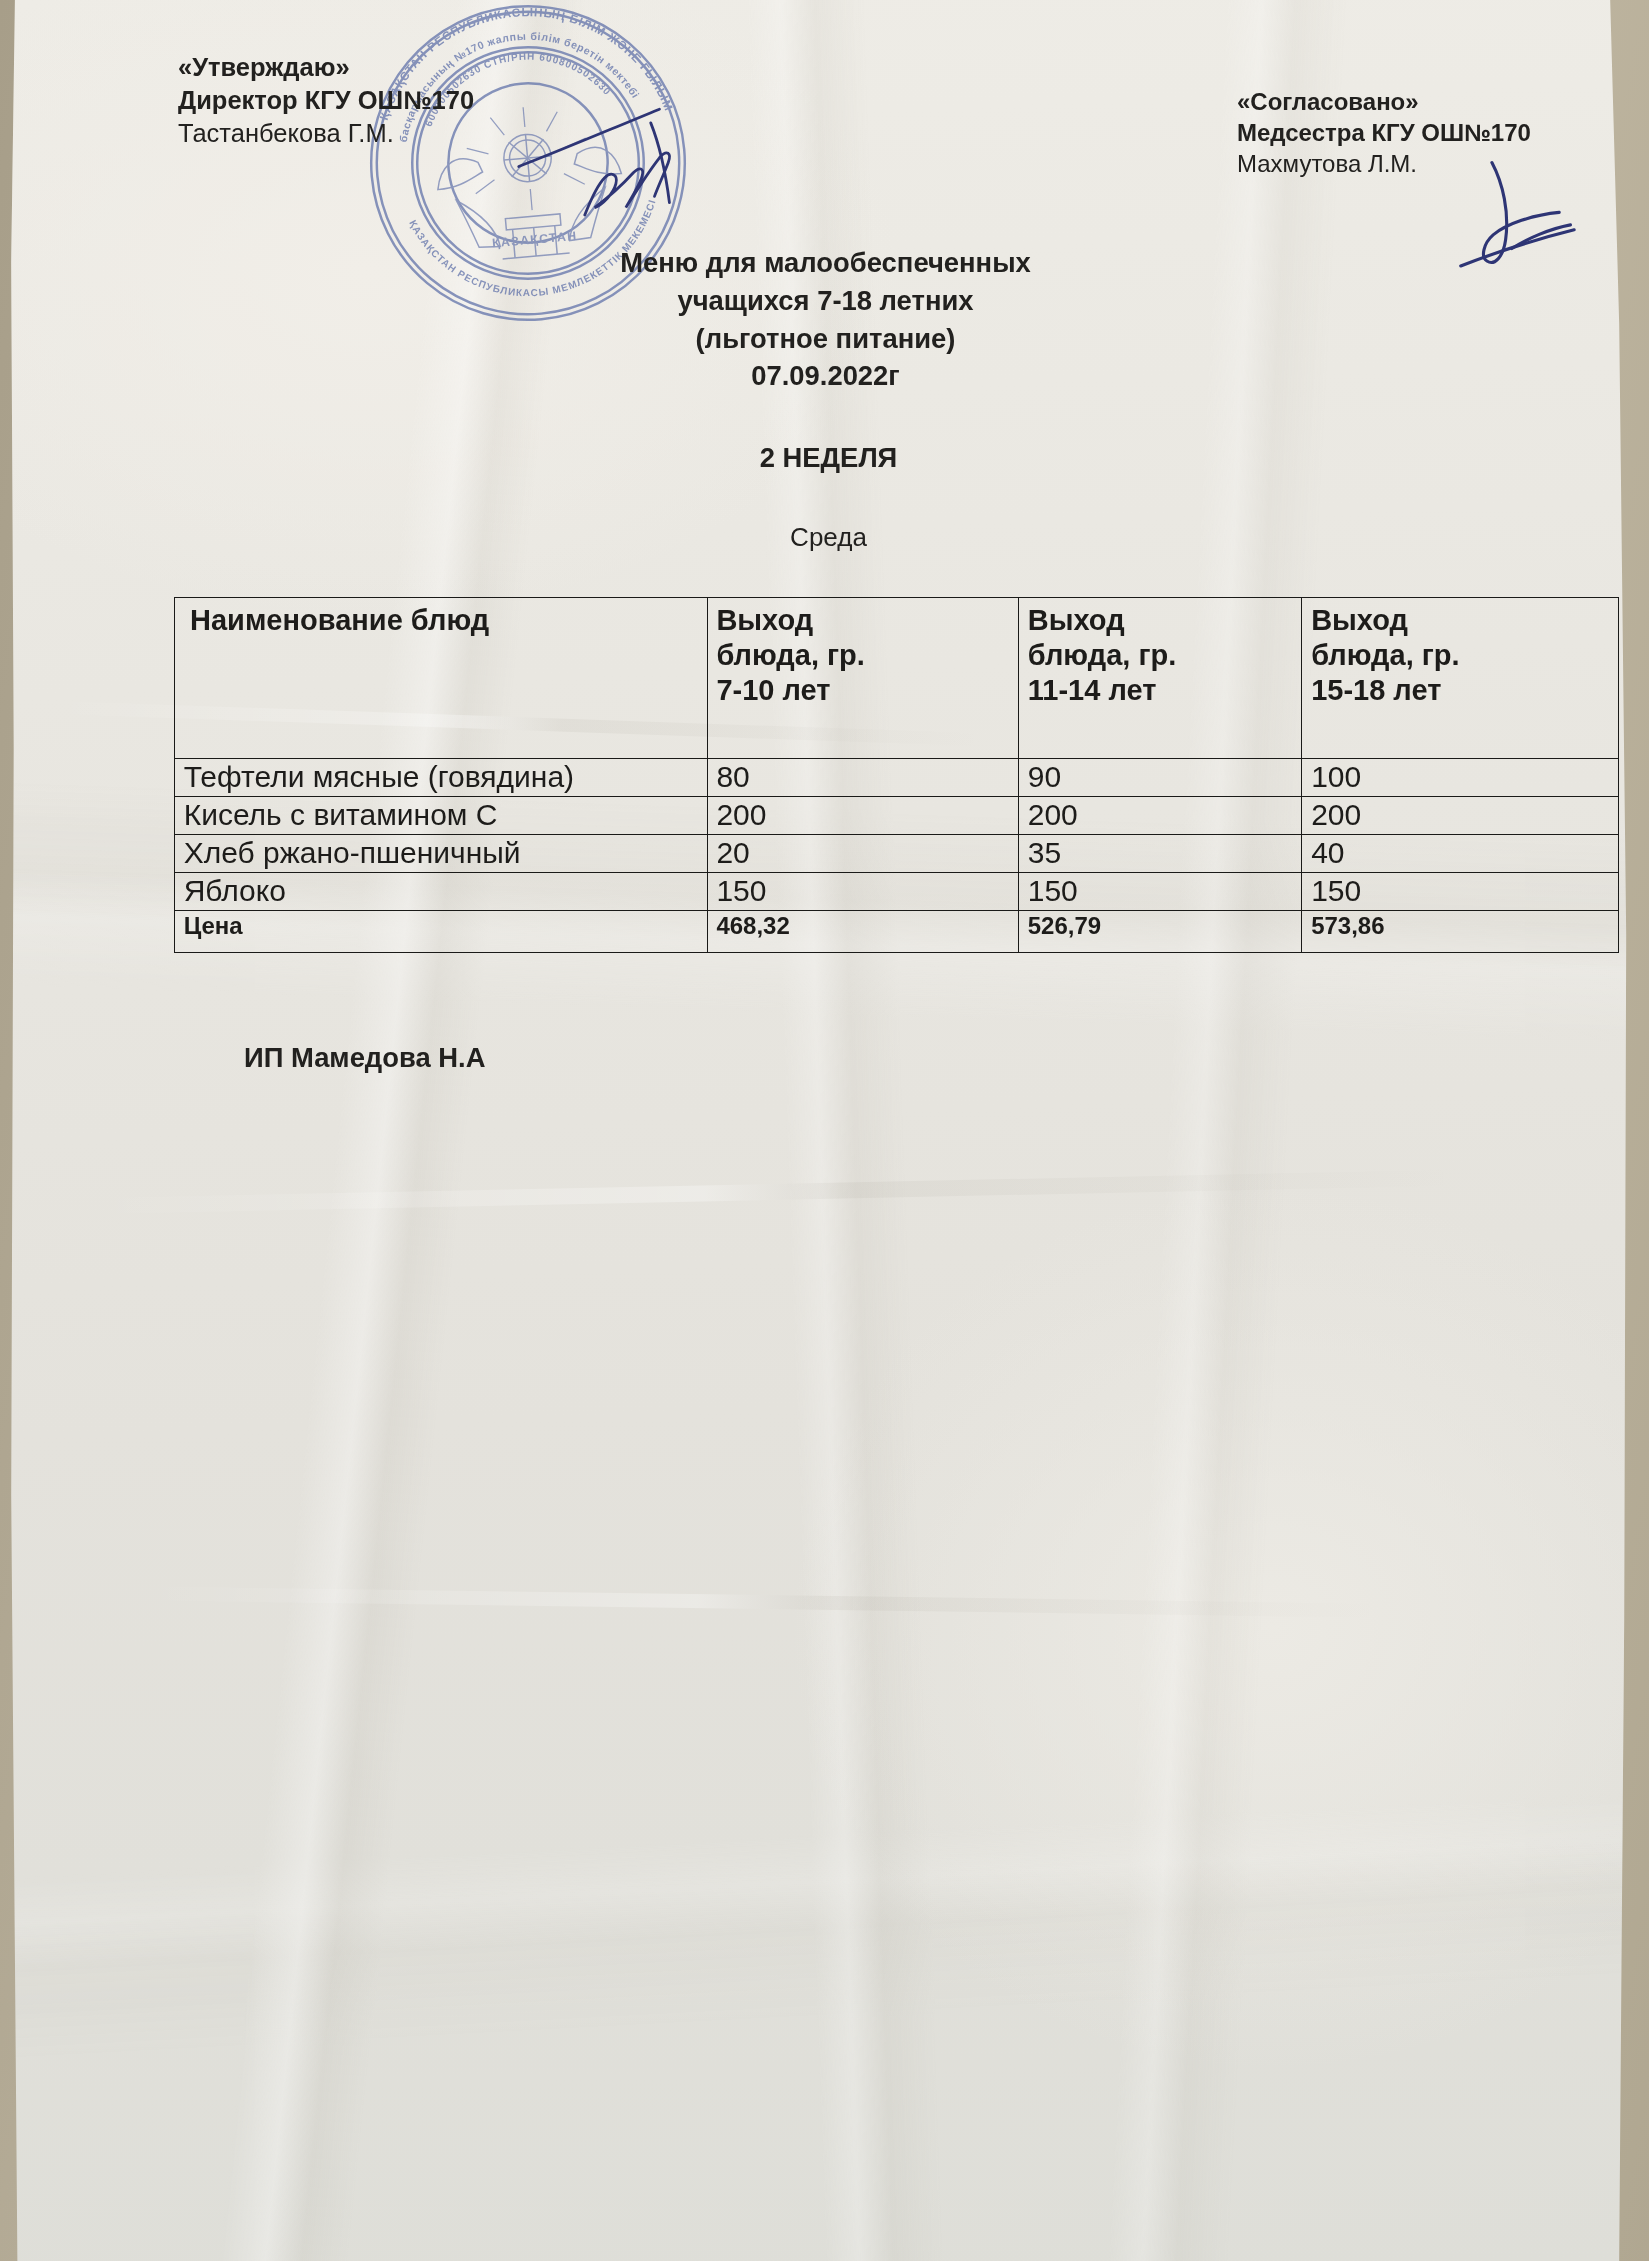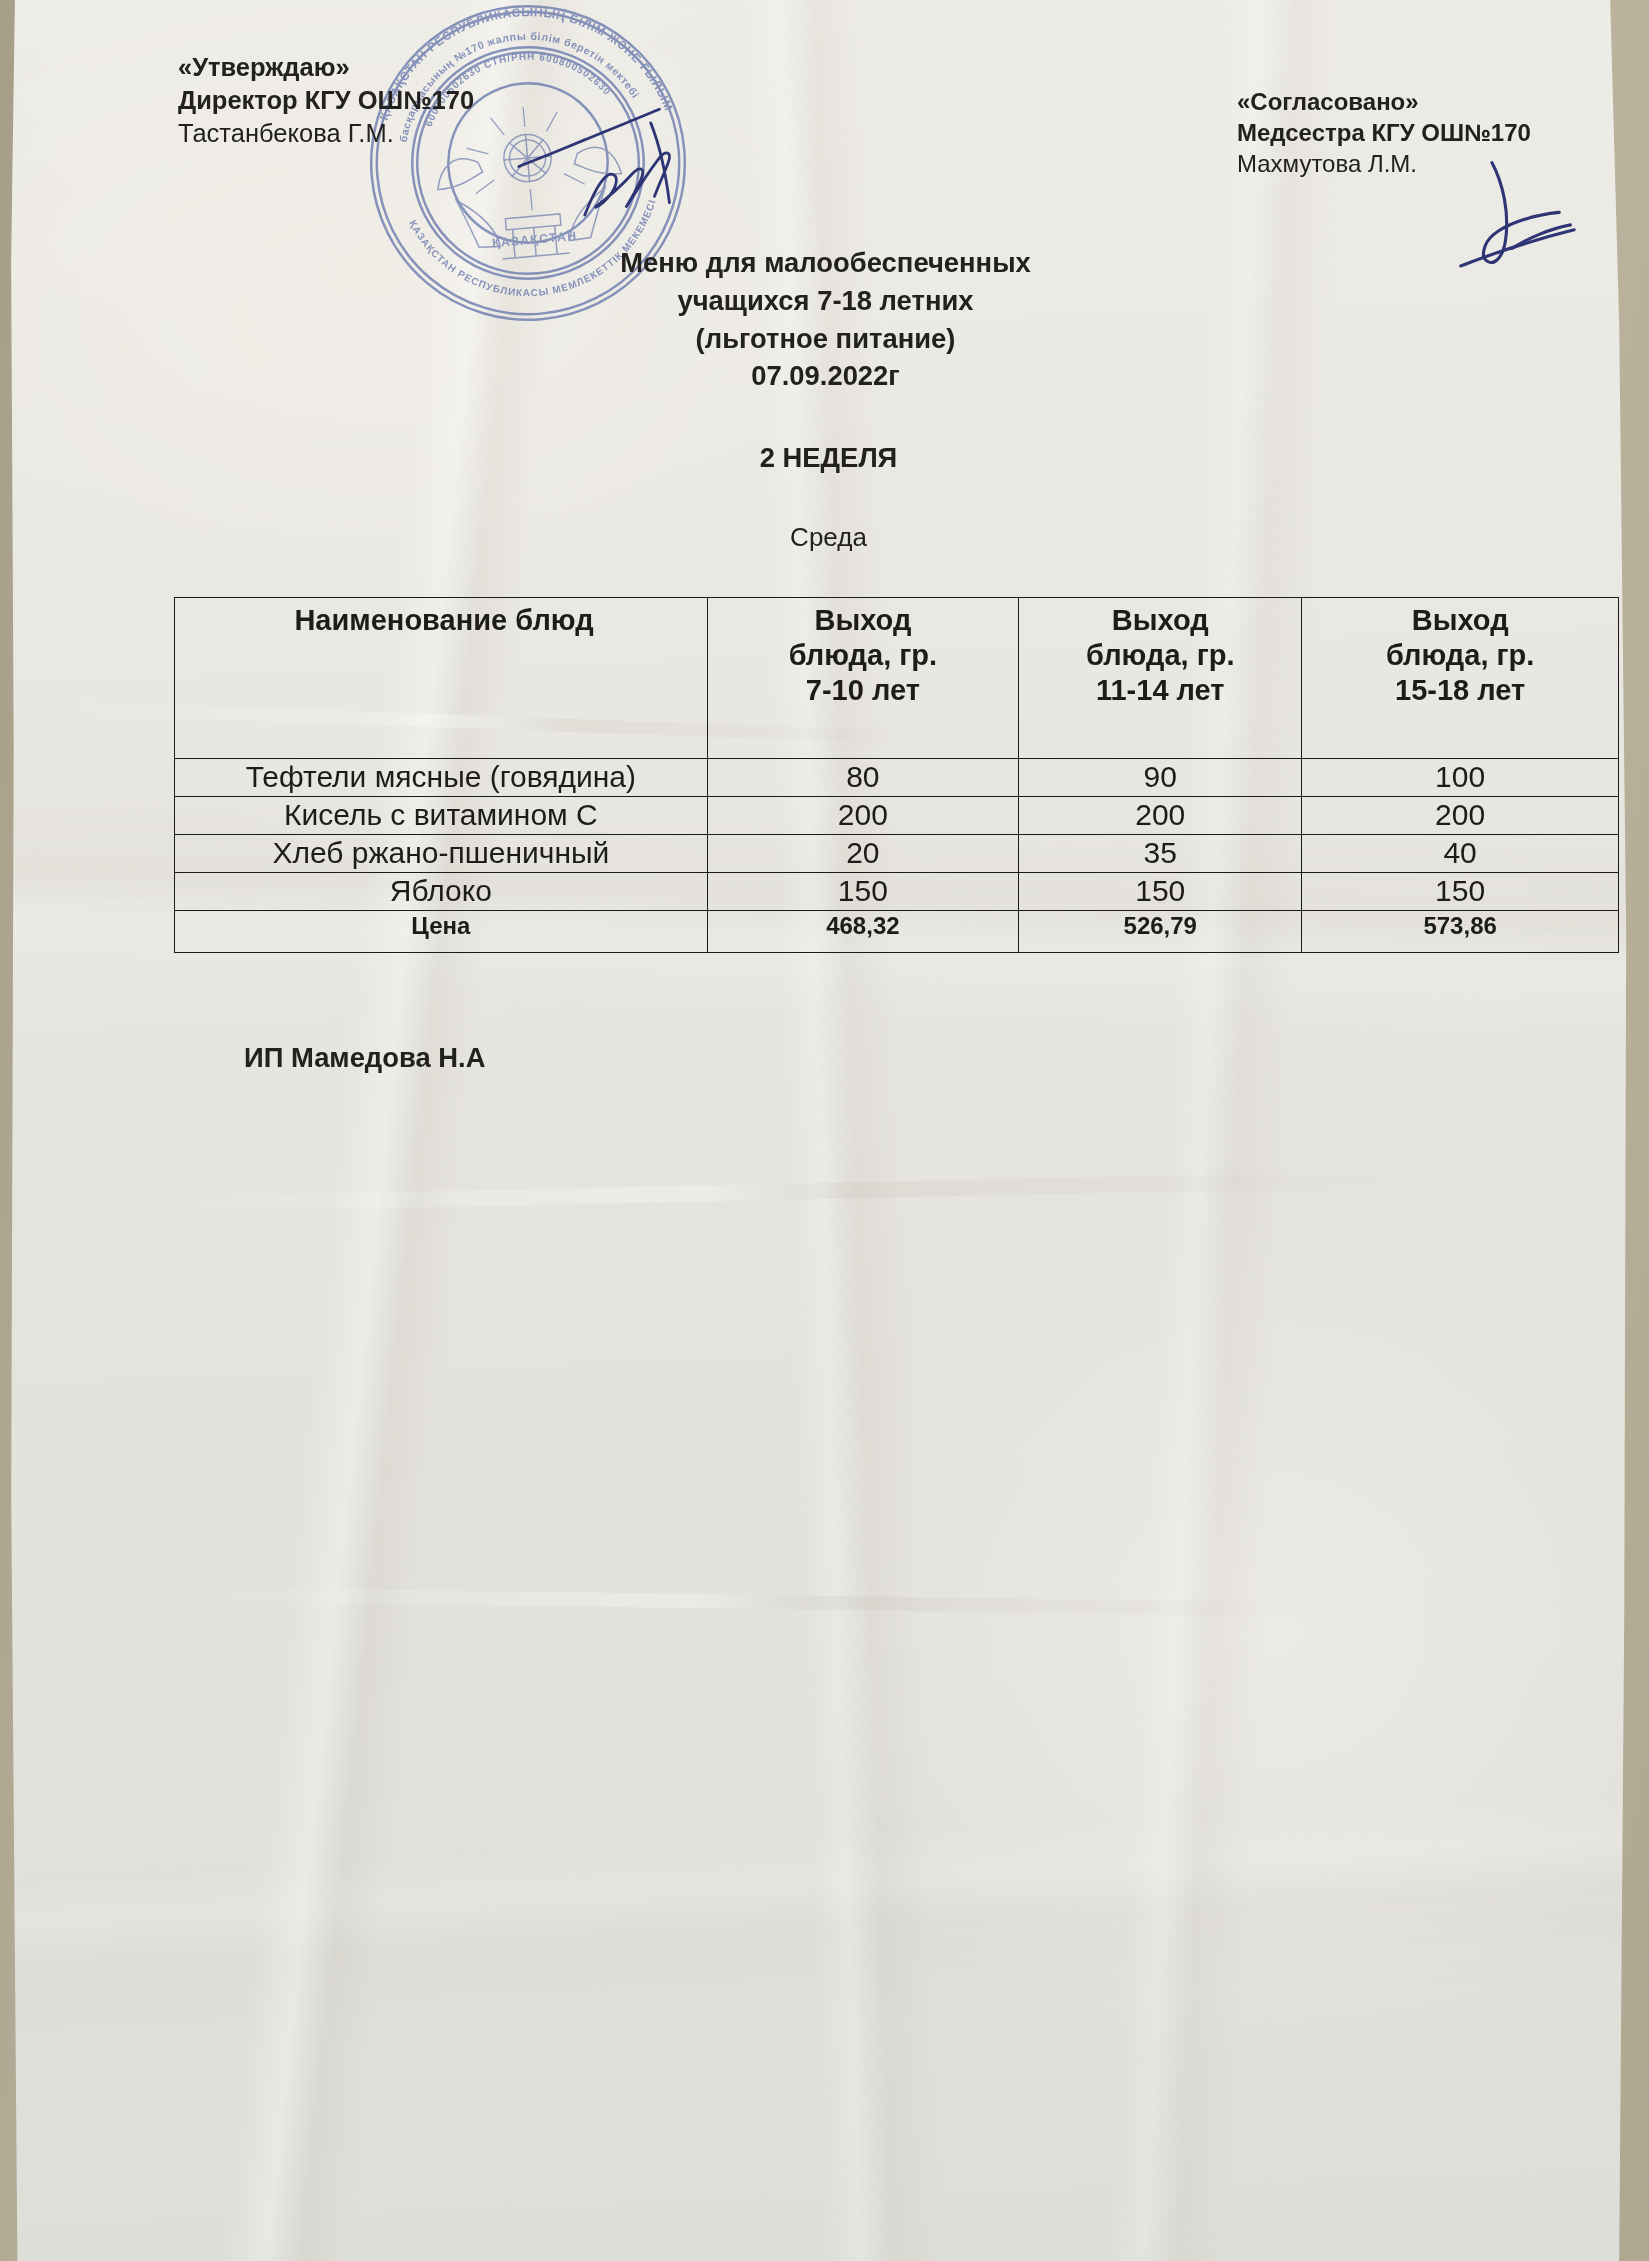--- a/index.html
+++ b/index.html
@@ -114,21 +114,21 @@
     left: 174px;
     top: 597px;
     width: 1363px;
     border-collapse: collapse;
     table-layout: fixed;
     color: #1d1c1a;
   }
   .menu-table td, .menu-table th {
     border: 1.2px solid #1a1a18;
     padding: 0 8.7px;
-    text-align: center;
+    text-align: left;
     vertical-align: top;
     background: transparent;
   }
   .menu-table thead th {
     font-size: 29px;
     font-weight: bold;
     line-height: 1.20;
     height: 155px;
     padding-top: 5px;
     vertical-align: top;

